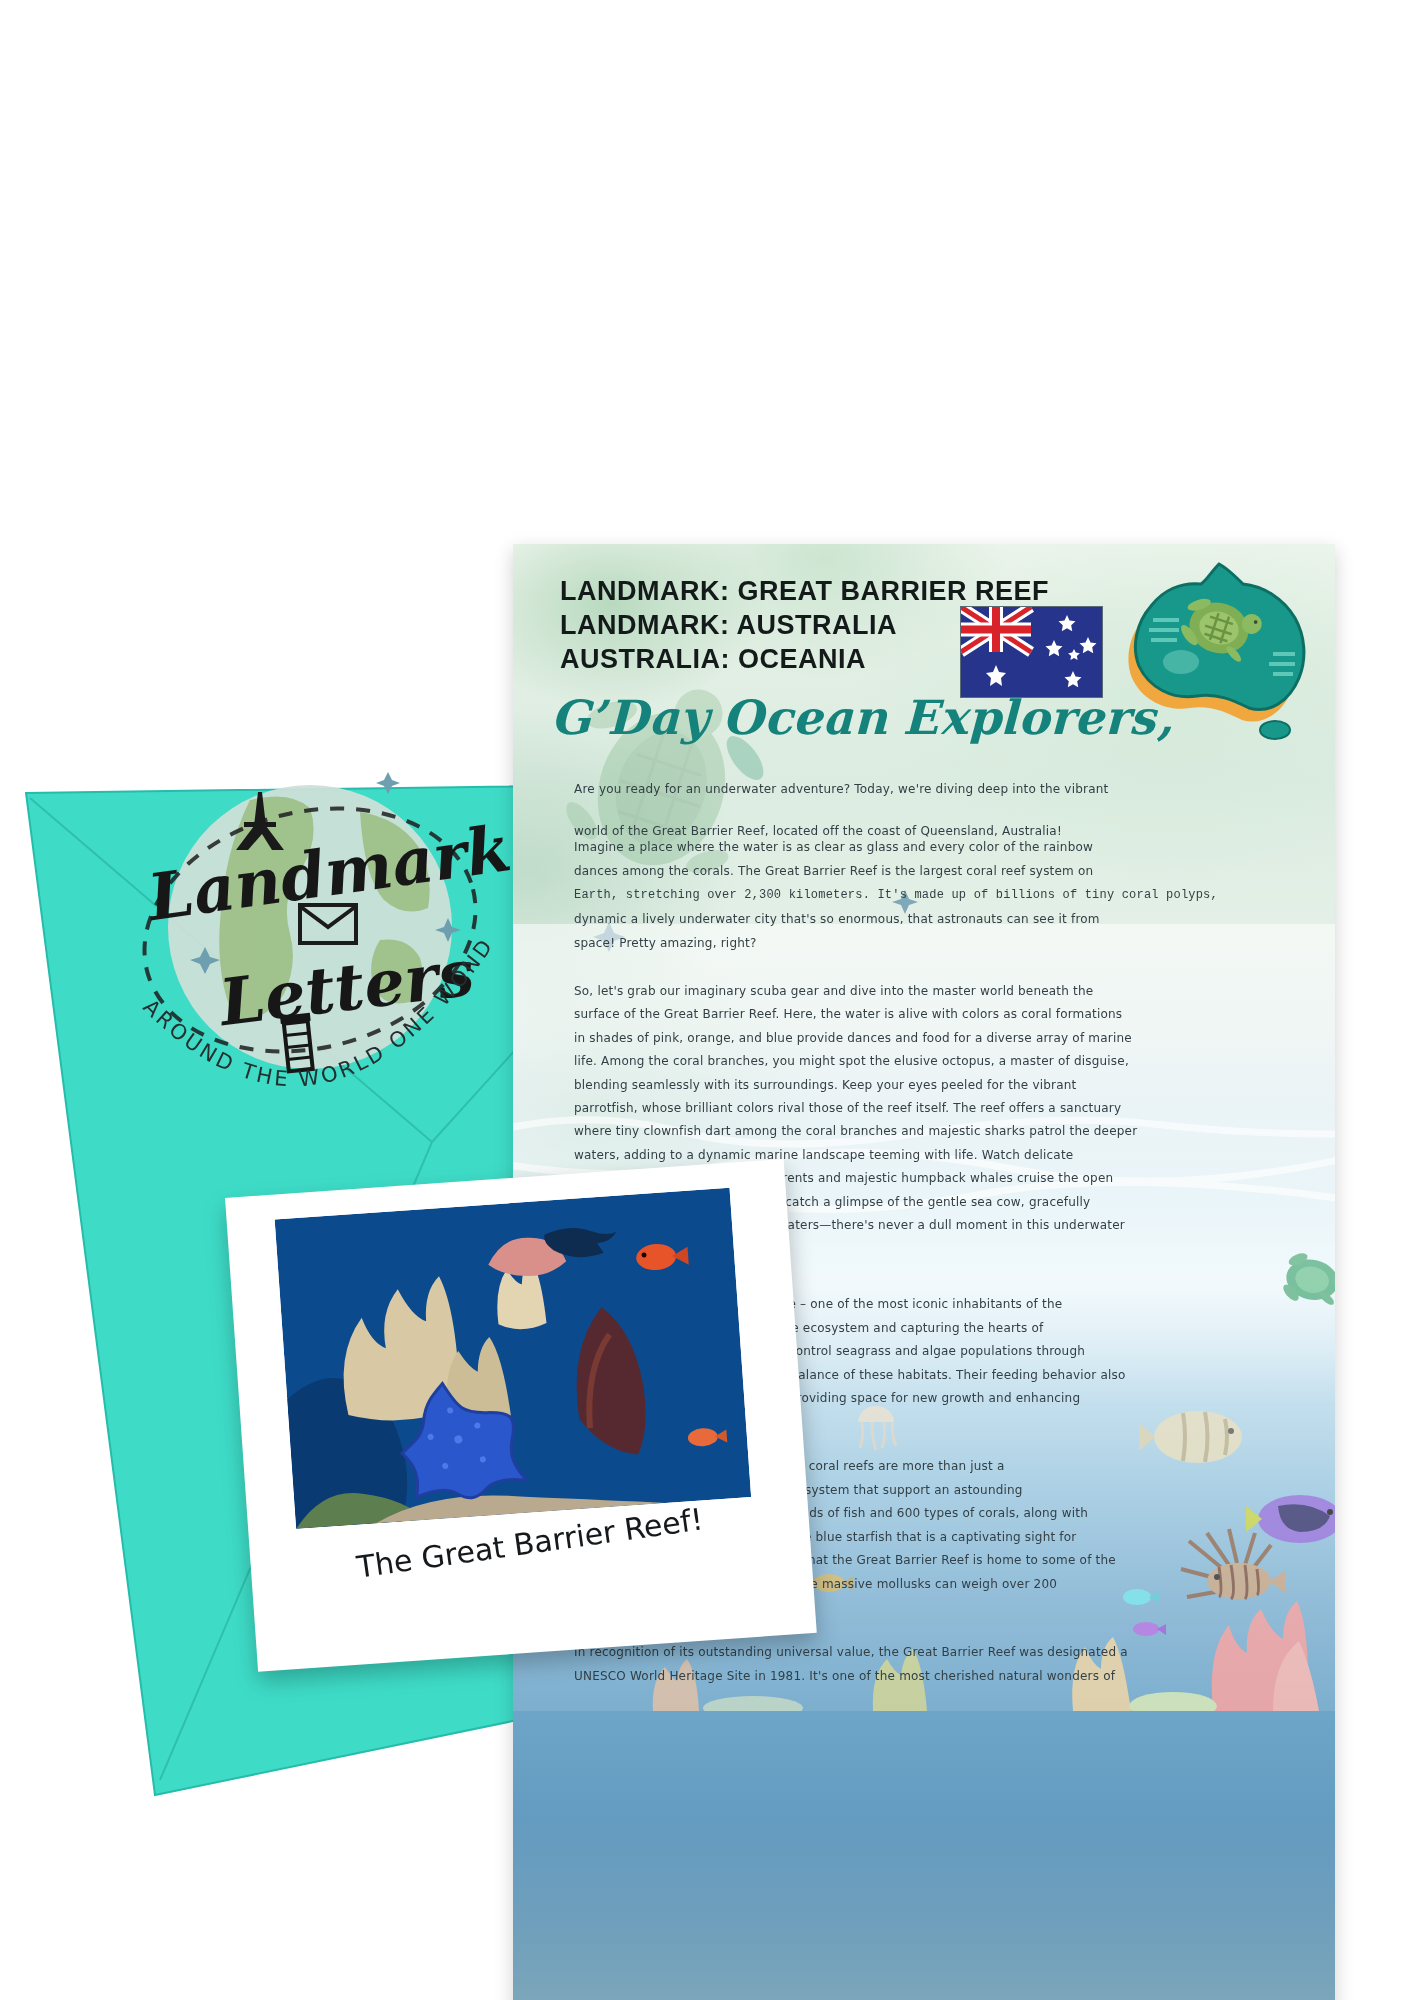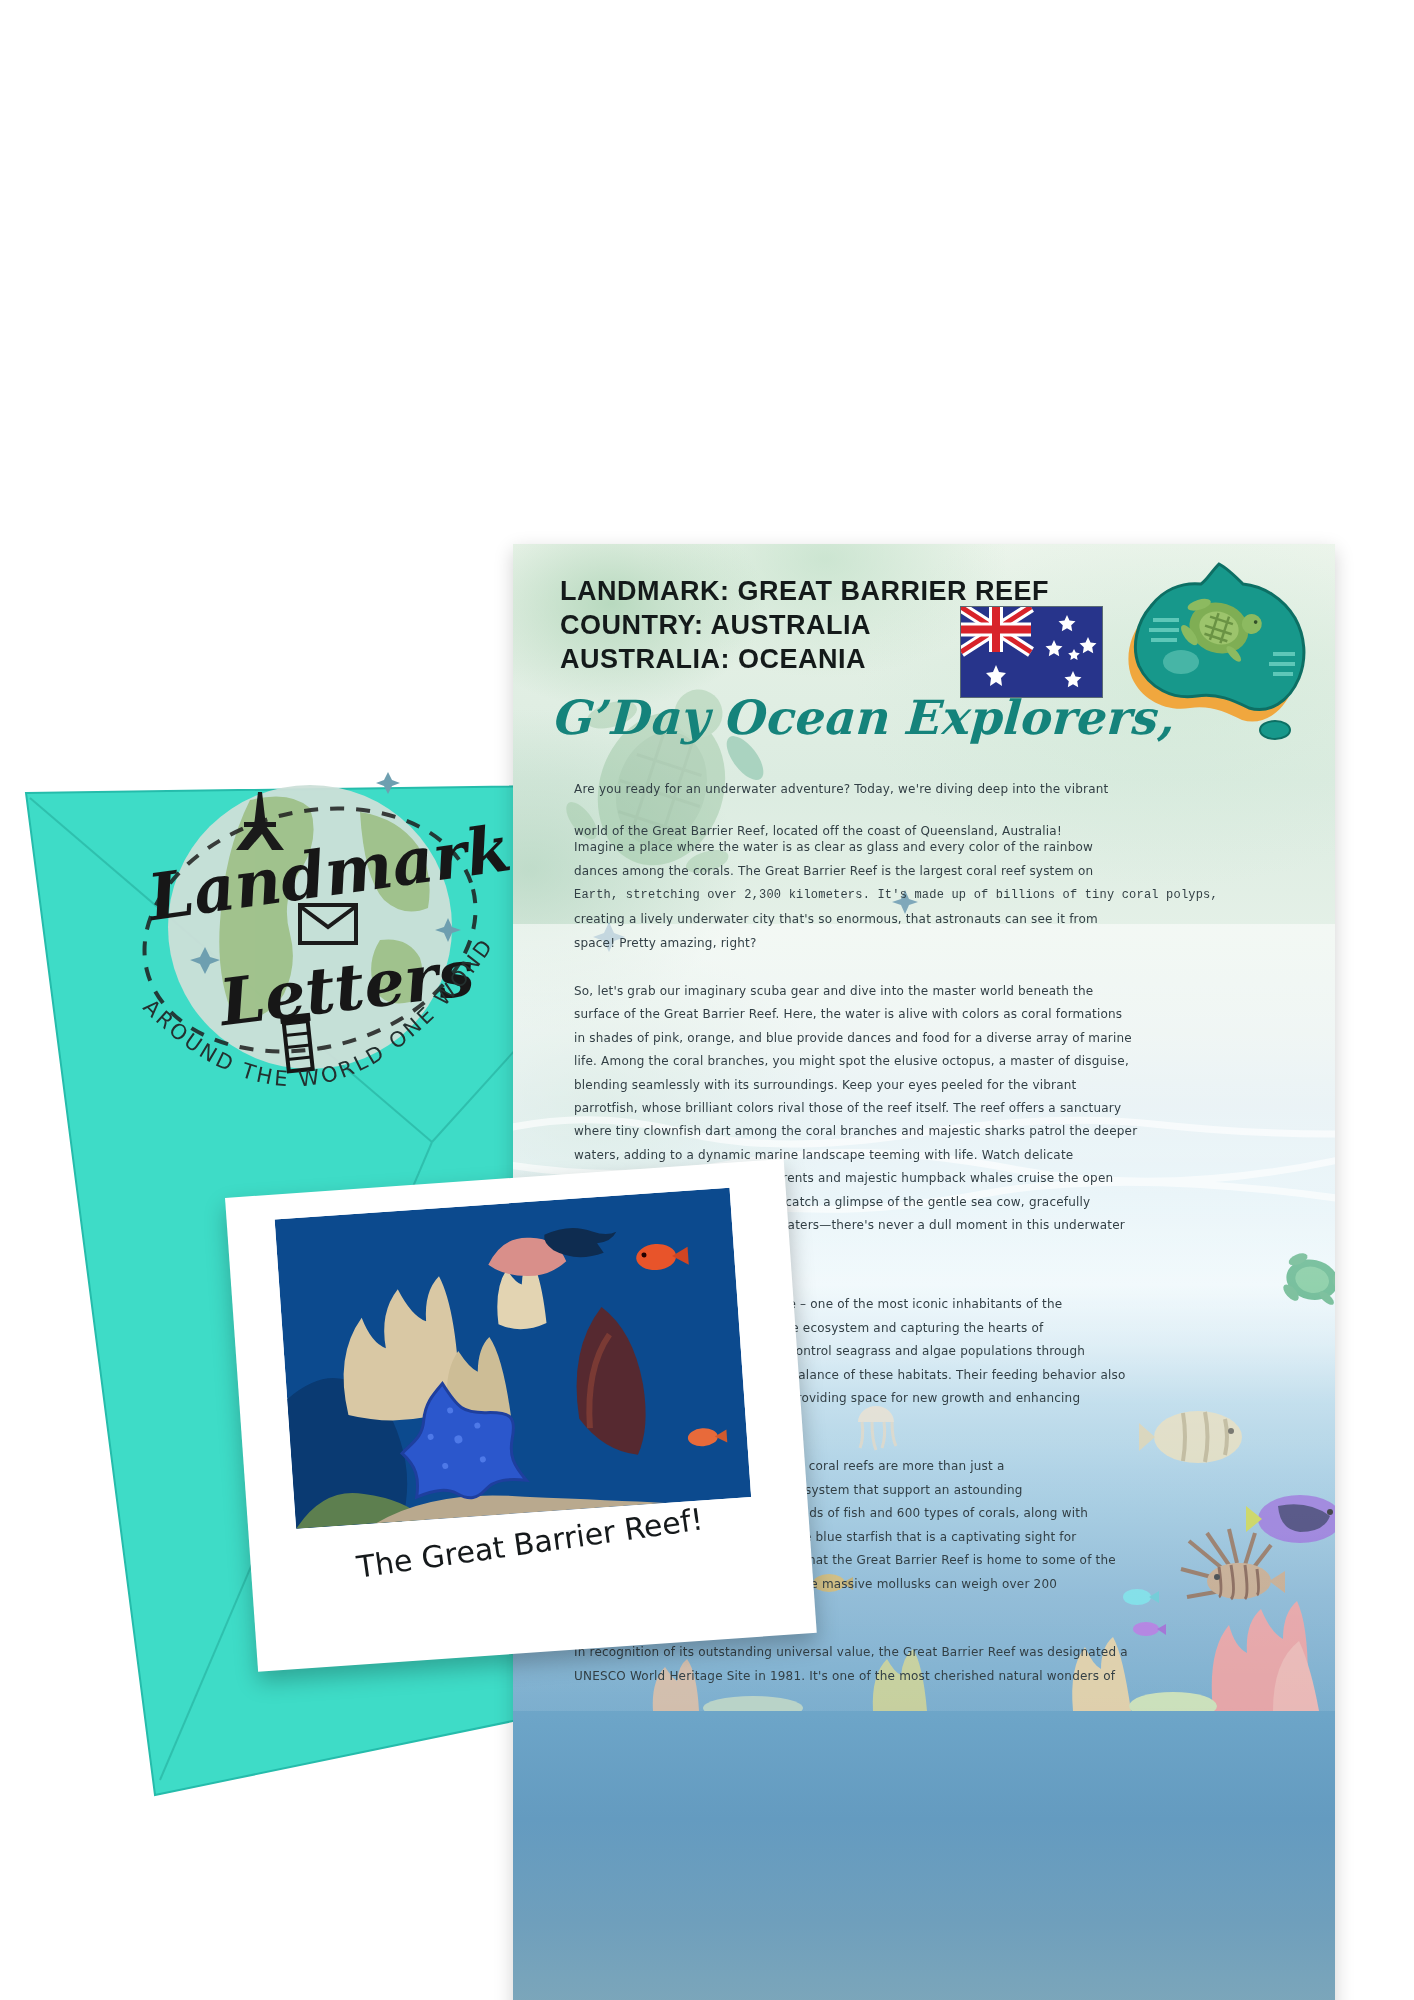--- a/index.html
+++ b/index.html
@@ -197,21 +197,21 @@
       </g>
       <g fill="#7fa8ba">
         <path d="M96,378 l5,11 11,4 -11,4 -5,11 -5,-11 -11,-4 11,-4 z"></path>
         <path d="M392,346 l4,9 9,3 -9,3 -4,9 -4,-9 -9,-3 9,-3 z"></path>
       </g>
     </svg>
 
     <div id="page-veil" class="abs"></div>
 
     <div class="abs hdr-line" style="top:32px">LANDMARK: GREAT BARRIER REEF</div>
-    <div class="abs hdr-line" style="top:66px">COUNTRY: AUSTRALIA</div>
+    <div class="abs hdr-line" style="top:66px">LANDMARK: AUSTRALIA</div>
     <div class="abs hdr-line" style="top:100px">AUSTRALIA: OCEANIA</div>
 
     <svg id="flag" class="abs" viewBox="0 0 141 90" xmlns="http://www.w3.org/2000/svg">
       <rect width="141" height="90" fill="#27348b"></rect>
       <g>
         <path d="M0,0 L70,45 M70,0 L0,45" stroke="#ffffff" stroke-width="11"></path>
         <path d="M0,0 L70,45 M70,0 L0,45" stroke="#d8232a" stroke-width="5"></path>
         <path d="M35,0 V45 M0,22.5 H70" stroke="#ffffff" stroke-width="14"></path>
         <path d="M35,0 V45 M0,22.5 H70" stroke="#d8232a" stroke-width="8"></path>
       </g>
@@ -250,21 +250,21 @@
     </svg>
 
     <div id="letter-title" class="abs">G’Day Ocean Explorers,</div>
 
     <div id="letter-body">
         <div class="hand" style="top: 238px;">Are you ready for an underwater adventure? Today, we're diving deep into the vibrant</div>
         <div class="hand" style="top: 262px; margin-top: 18px;">world of the Great Barrier Reef, located off the coast of Queensland, Australia!</div>
         <div class="hand" style="top: 296px;">Imagine a place where the water is as clear as glass and every color of the rainbow</div>
         <div class="hand" style="top: 320px;">dances among the corals. The Great Barrier Reef is the largest coral reef system on</div>
         <div class="hand" style="top: 344px; font-family: Liberation Mono, monospace;">Earth, stretching over 2,300 kilometers. It's made up of billions of tiny coral polyps,</div>
-        <div class="hand" style="top: 368px;">creating a lively underwater city that's so enormous, that astronauts can see it from</div>
+        <div class="hand" style="top: 368px;">dynamic a lively underwater city that's so enormous, that astronauts can see it from</div>
         <div class="hand" style="top: 392px;">space! Pretty amazing, right?</div>
         <div class="hand" style="top: 440px;">So, let's grab our imaginary scuba gear and dive into the master world beneath the</div>
         <div class="hand" style="top: 463.4px;">surface of the Great Barrier Reef. Here, the water is alive with colors as coral formations</div>
         <div class="hand" style="top: 486.8px;">in shades of pink, orange, and blue provide dances and food for a diverse array of marine</div>
         <div class="hand" style="top: 510.2px;">life. Among the coral branches, you might spot the elusive octopus, a master of disguise,</div>
         <div class="hand" style="top: 533.6px;">blending seamlessly with its surroundings. Keep your eyes peeled for the vibrant</div>
         <div class="hand" style="top: 557px;">parrotfish, whose brilliant colors rival those of the reef itself. The reef offers a sanctuary</div>
         <div class="hand" style="top: 580.4px;">where tiny clownfish dart among the coral branches and majestic sharks patrol the deeper</div>
         <div class="hand" style="top: 603.8px;">waters, adding to a dynamic marine landscape teeming with life. Watch delicate</div>
         <div class="hand" style="top: 627.2px;">sea fans sway gently with the currents and majestic humpback whales cruise the open</div>

